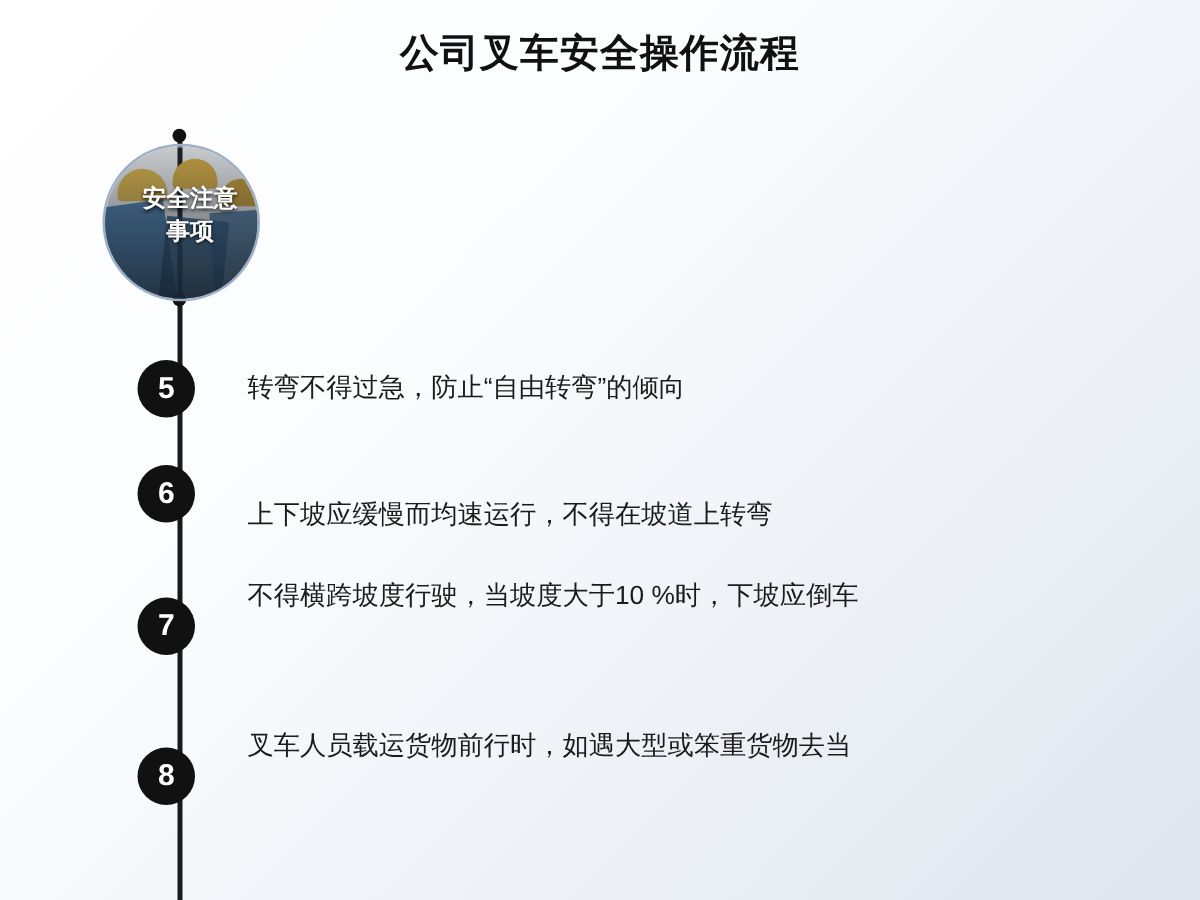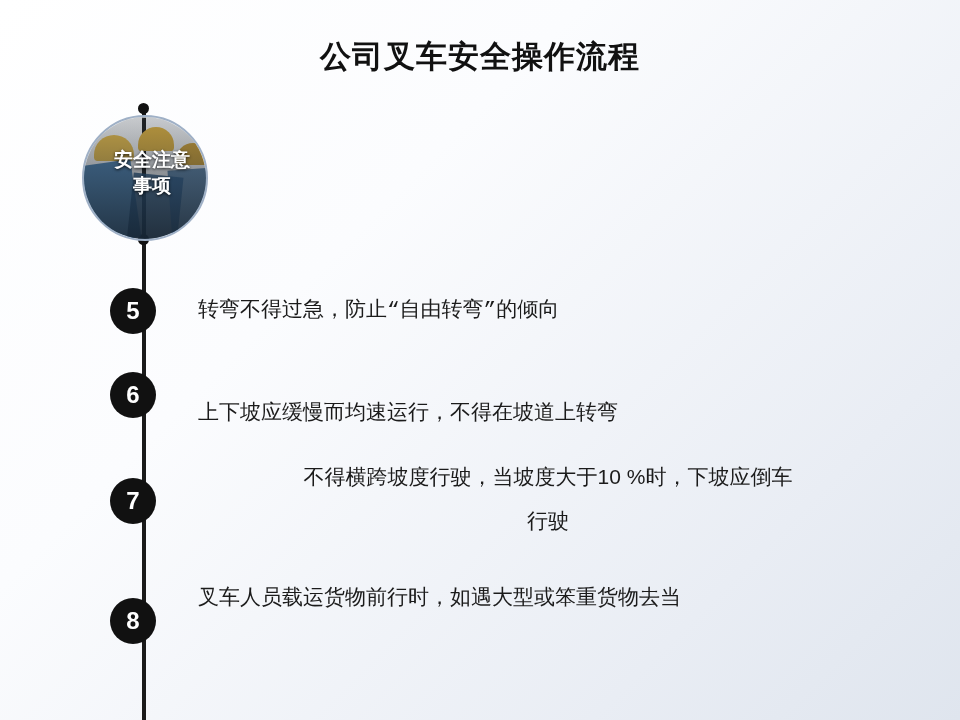--- a/index.html
+++ b/index.html
@@ -16,21 +16,21 @@
   #slide {
     position: relative;
     width: 960px;
     height: 720px;
     background: linear-gradient(135deg, #ffffff 0%, #fbfcfe 35%, #e9edf4 78%, #dfe5ee 100%);
     overflow: hidden;
   }
   #title {
     position: absolute;
     left: 0;
-    top: 36px;
+    top: 22px;
     width: 960px;
     text-align: center;
     font-size: 31px;
     font-weight: bold;
     color: #111111;
     letter-spacing: 1px;
   }
   
   #spine {
     position: absolute;
@@ -187,37 +187,36 @@
       <div class="photo-overlay"></div>
     </div>
     <div id="badge-label">
       <span>安全注意</span><br>
       <span>事项</span>
     </div>
   </div>
 
   <div class="item" style="top:288px;">
     <div class="num">5</div>
-    <div class="text" style="top:1px;font-family:Liberation Mono, monospace;">
+    <div class="text" style="top:1px;">
       <span>转弯不得过急，防止“自由转弯”的倾向</span>
     </div>
   </div>
 
   <div class="item" style="top:372px;">
     <div class="num">6</div>
     <div class="text" style="top:18px;">
       <span>上下坡应缓慢而均速运行，不得在坡道上转弯</span>
     </div>
   </div>
 
   <div class="item" style="top:478px;">
     <div class="num">7</div>
-    <div class="text" style="top:-23px;text-align:center;">
+    <div class="text" style="top:-23px;">
       <span>不得横跨坡度行驶，当坡度大于10 %时，下坡应倒车</span>
-      <span class="line2">行驶</span>
     </div>
   </div>
 
   <div class="item" style="top:598px;">
     <div class="num">8</div>
     <div class="text" style="top:-23px;">
       <span>叉车人员载运货物前行时，如遇大型或笨重货物去当</span>
     </div>
   </div>
 

